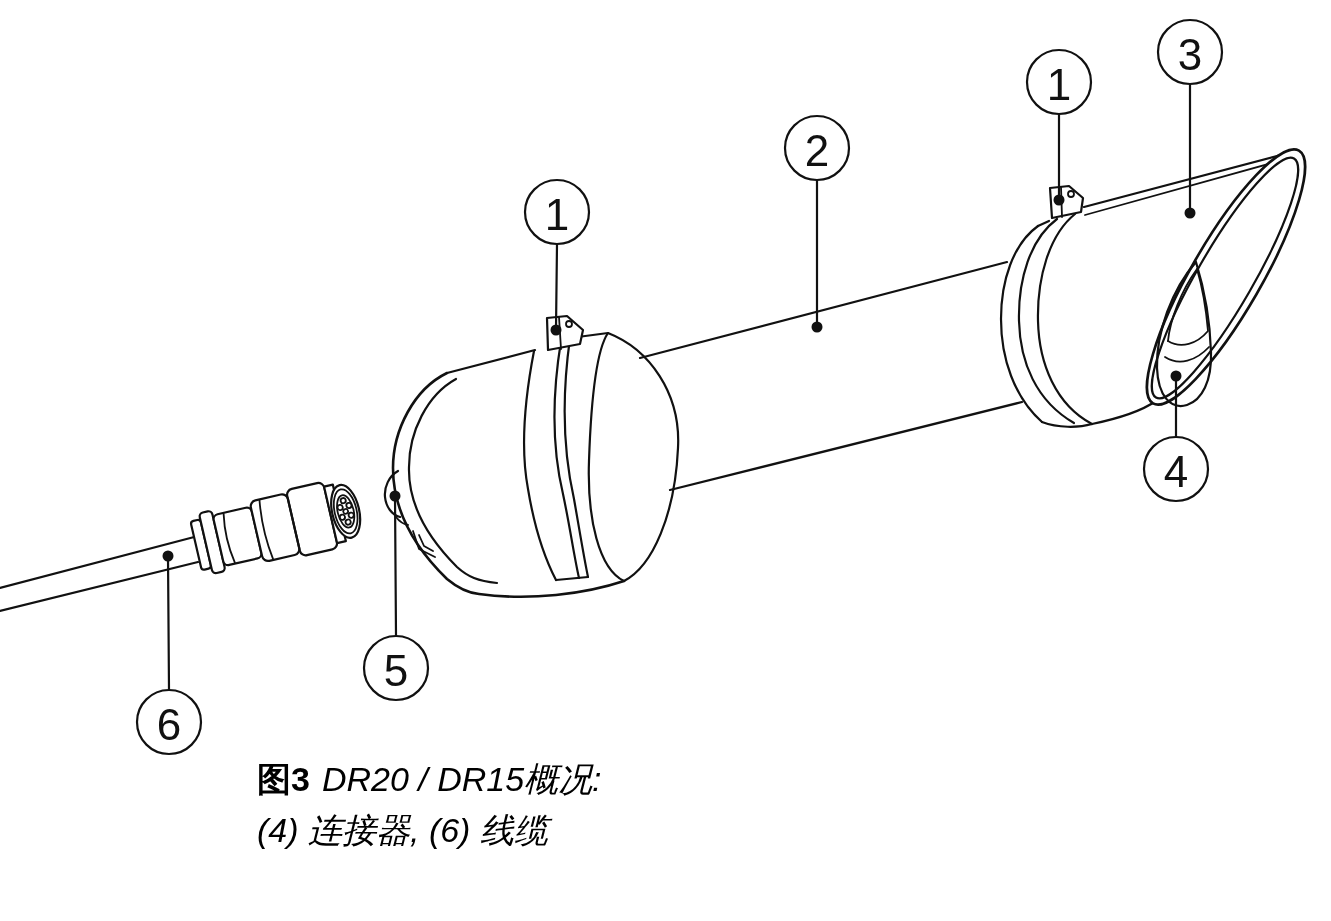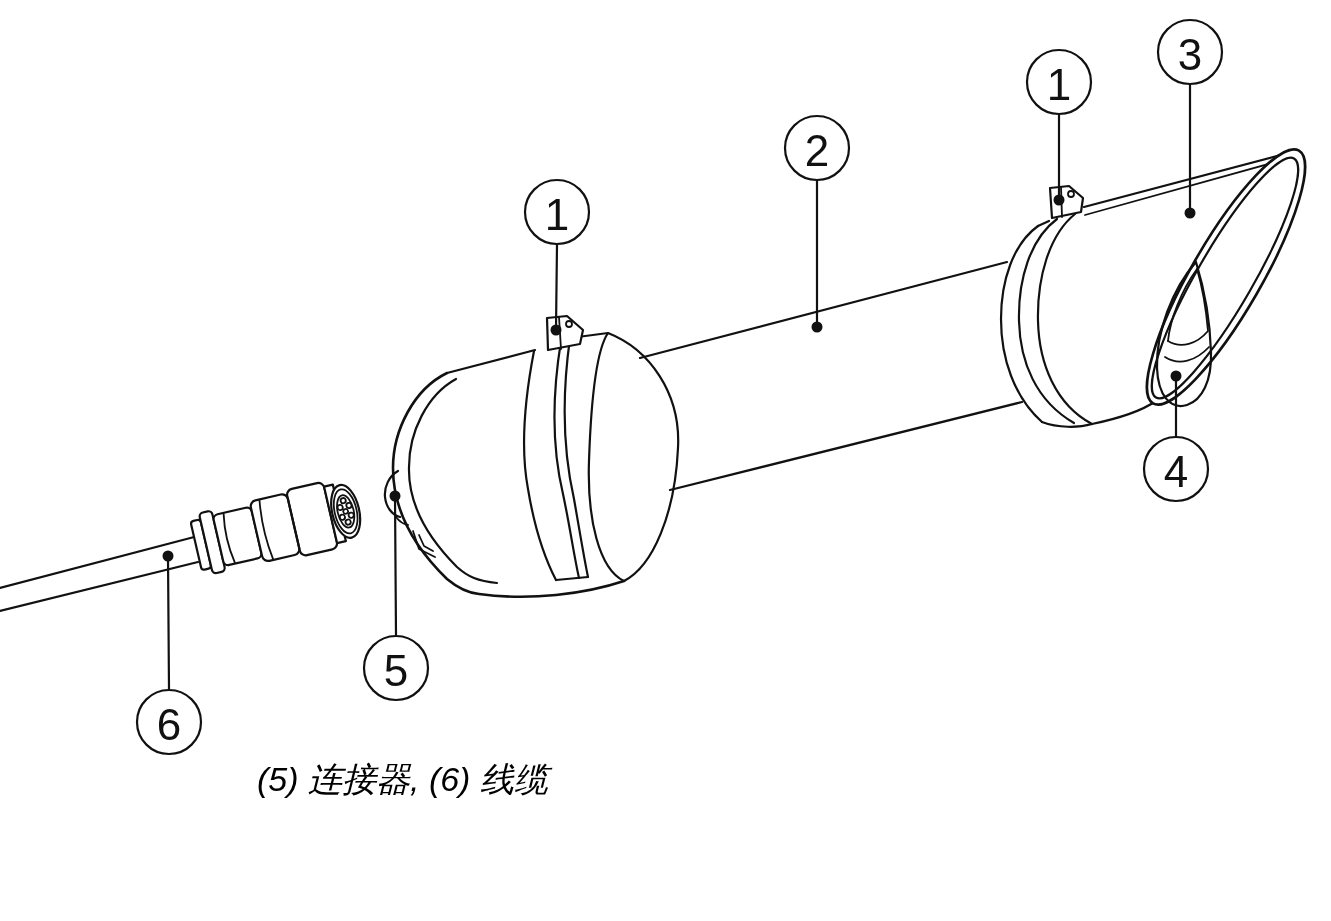--- a/index.html
+++ b/index.html
@@ -194,15 +194,16 @@
     </g>
     <g>
       <path class="ln" d="M 169,690 L 168,557"></path>
       <circle class="dot" cx="168" cy="556" r="5.5"></circle>
       <circle class="callout-circle" cx="169" cy="722" r="32"></circle>
       <text class="callout-num" x="169" y="724">6</text>
     </g>
   </svg>
 
   <div class="caption">
-    <div class="cap-line cap-italic">(5) 连接器, (6) 线缆</div>
+    <div class="cap-line"><span class="cap-bold">图3</span><span class="cap-italic">DR20 / DR15概况:</span></div>
+    <div class="cap-line cap-italic">(4) 连接器, (6) 线缆</div>
   </div>
 </div>
 
 </body></html>

